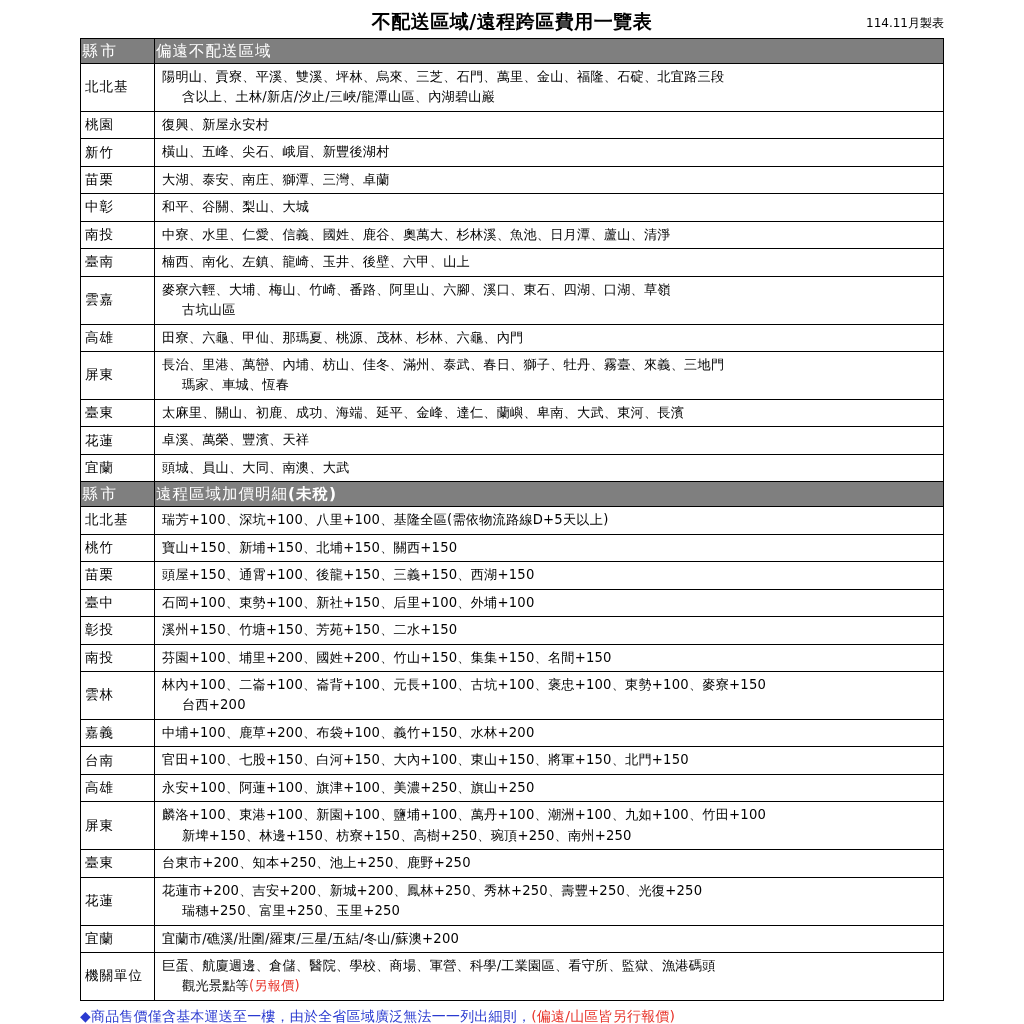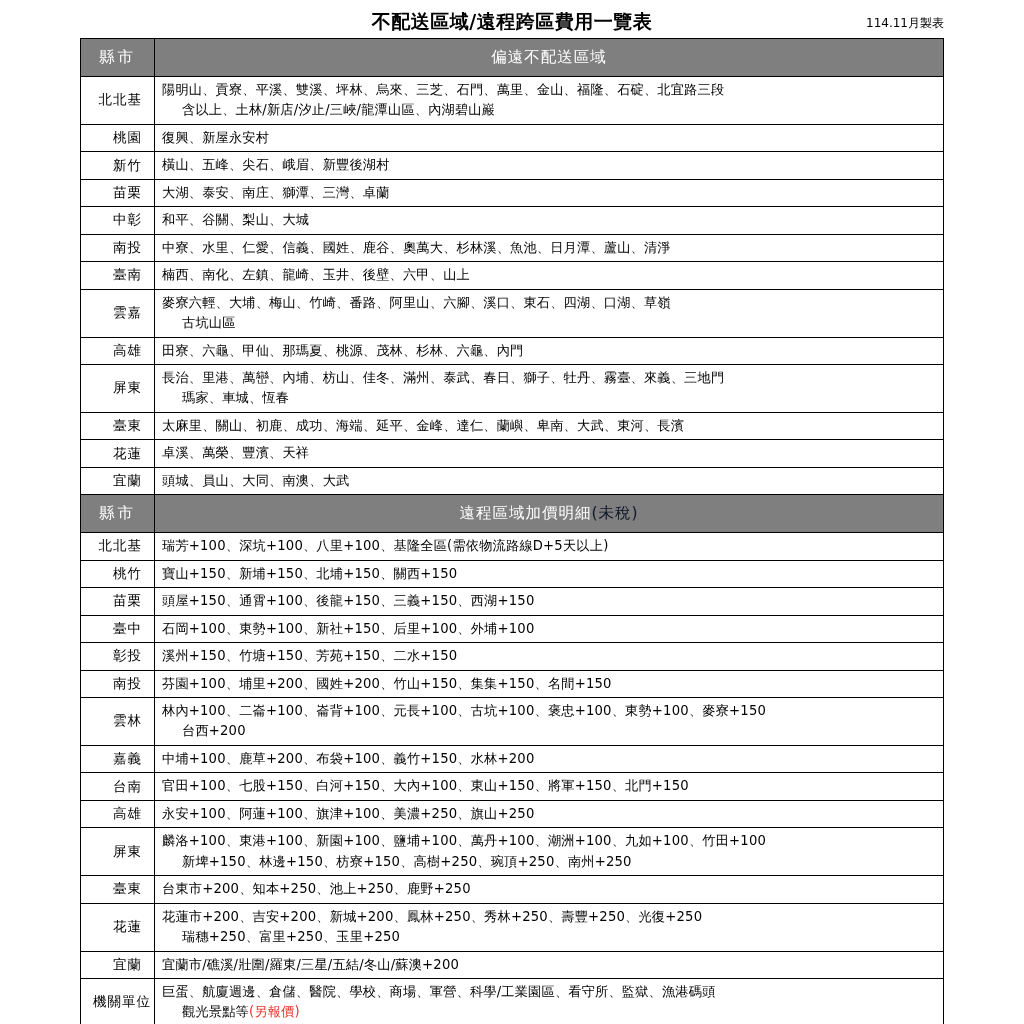--- a/index.html
+++ b/index.html
@@ -47,34 +47,34 @@
   }
   table.main td, table.main th {
     border: 1px solid #000;
     vertical-align: middle;
     font-weight: normal;
   }
   col.c-region { width: 74px; }
   .band {
     background: #7f7f7f;
     color: #ffffff;
-    text-align: center;
+    text-align: left;
     font-size: 15.5px;
     font-weight: bold;
-    height: 38px;
+    height: 25px;
     letter-spacing: 1px;
   }
   .band.left { letter-spacing: 3px; }
   .band .nored { color: #ffffff; }
-  .band .red { color: #0f172a; }
+  .band .red { color: #ffffff; font-weight: bold; }
   td.region {
-    text-align: right;
+    text-align: left;
     font-size: 13.5px;
     letter-spacing: 1px;
-    padding: 2px 12px;
+    padding: 2px 4px;
     white-space: nowrap;
   }
   td.detail {
     font-size: 13.2px;
     padding: 3px 24px 3px 7px;
     line-height: 1.55;
     letter-spacing: 0.2px;
   }
   td.detail .l2 { display: block; margin-left: 20px; }
   .red-inline { color: #e8342a; }

